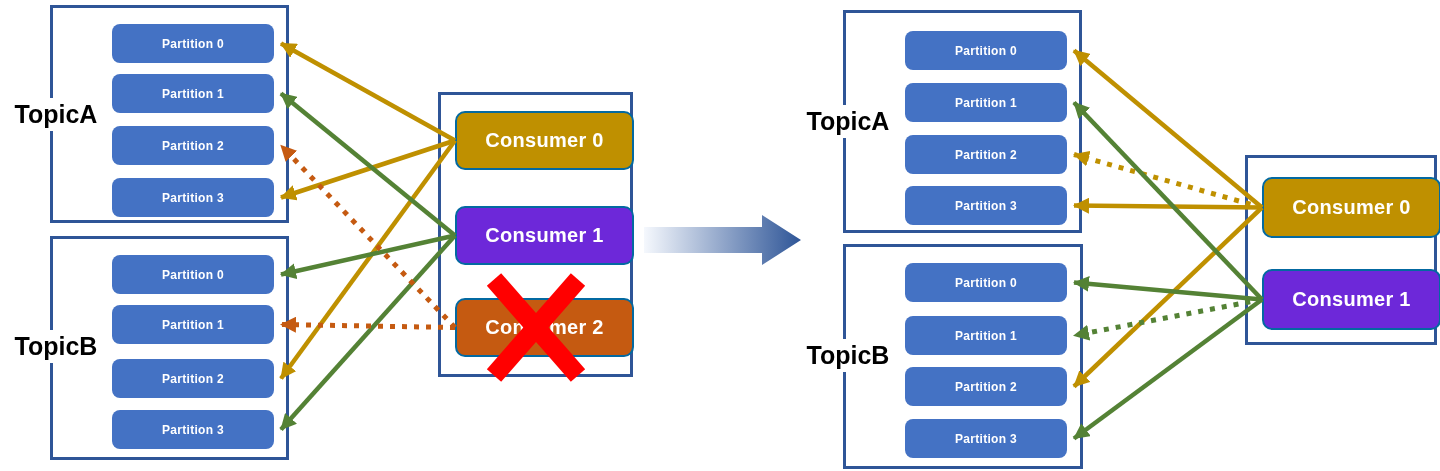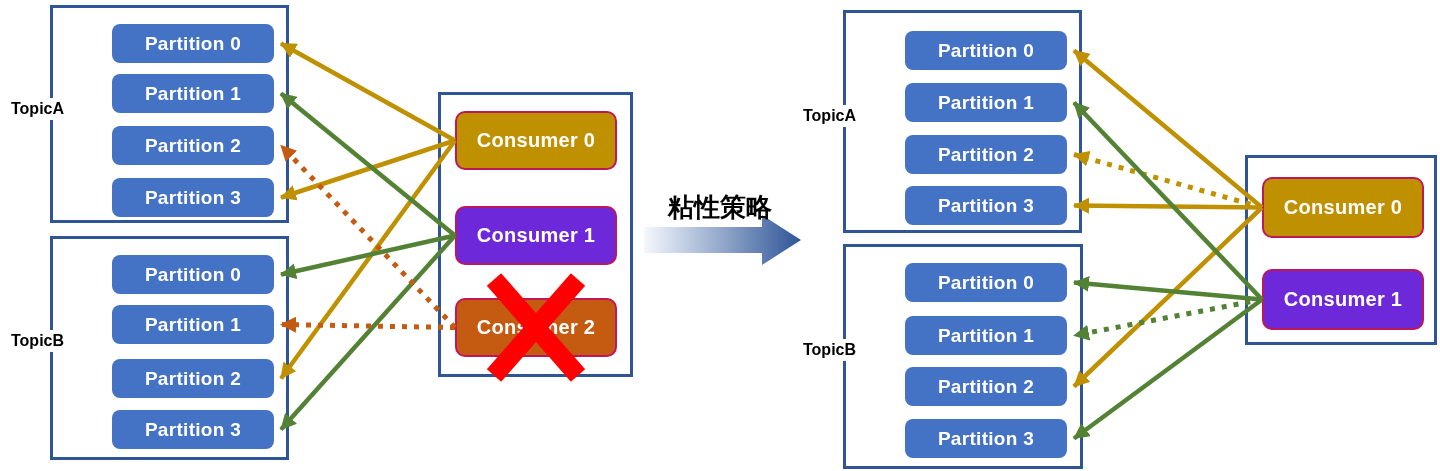--- a/index.html
+++ b/index.html
@@ -7,34 +7,34 @@
     position:relative;width:1440px;height:471px;background:#ffffff;
     font-family:"Liberation Sans",sans-serif;overflow:hidden;
   }
   .topic-box{
     position:absolute;border:3px solid #2F5597;background:#ffffff;
     box-sizing:border-box;z-index:1;
   }
   .partition{
     position:absolute;left:59px;width:162px;height:39px;
     background:#4472C4;border-radius:8px;color:#ffffff;
-    font-weight:bold;font-size:19px;letter-spacing:.3px;
+    font-weight:bold;font-size:12px;letter-spacing:.3px;
     display:flex;align-items:center;justify-content:center;z-index:2;
   }
   .topic-label{
     position:absolute;z-index:3;background:#ffffff;color:#000000;
-    font-weight:bold;font-size:16px;text-align:left;padding:2px 3px;
+    font-weight:bold;font-size:25px;text-align:center;padding:2px 3px;
   }
   .consumer-group{
     position:absolute;border:3px solid #2F5597;background:#ffffff;
     box-sizing:border-box;z-index:1;
   }
   .consumer{
-    position:absolute;left:14px;width:162px;height:59px;
-    border-radius:10px;border:2px solid #be185d;box-sizing:border-box;
+    position:absolute;left:14px;width:179px;height:59px;
+    border-radius:10px;border:2px solid #0369a1;box-sizing:border-box;
     color:#ffffff;font-weight:bold;font-size:20px;letter-spacing:.3px;
     display:flex;align-items:center;justify-content:center;z-index:2;
   }
   .c-gold{background:#BF9000;}
   .c-green{background:#6d28d9;}
   .c-orange{background:#C55A11;}
   .overlay{
     position:absolute;left:0;top:0;z-index:5;pointer-events:none;
   }
   .transition-label{
@@ -64,21 +64,20 @@
     <div class="partition" style="top:171px">Partition 3</div>
   </div>
   <div class="topic-label" style="left:8px;top:330px;width:90px">TopicB</div>
 
   <div class="consumer-group" style="left:438px;top:92px;width:195px;height:285px">
     <div class="consumer c-gold" style="top:16px">Consumer 0</div>
     <div class="consumer c-green" style="top:111px">Consumer 1</div>
     <div class="consumer c-orange" style="top:203px">Consumer 2</div>
   </div>
 
-  <div class="transition-label">粘性策略</div>
   <svg class="transition-arrow" width="170" height="82">
     <defs>
       <linearGradient id="bluegrad" x1="0" y1="0" x2="1" y2="0">
         <stop offset="0" stop-color="#F5F8FD"></stop>
         <stop offset="1" stop-color="#2E5597"></stop>
       </linearGradient>
     </defs>
     <polygon points="4,39 122,39 122,27 161,52 122,77 122,65 4,65" fill="url(#bluegrad)"></polygon>
   </svg>
 

